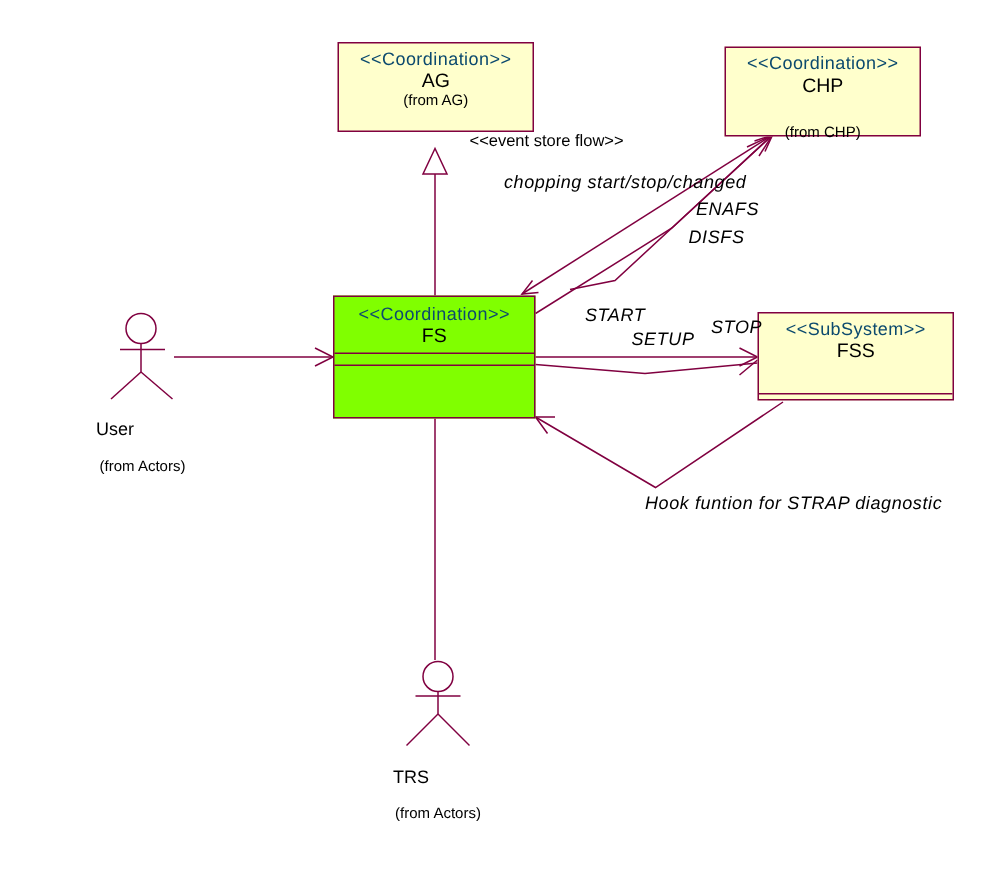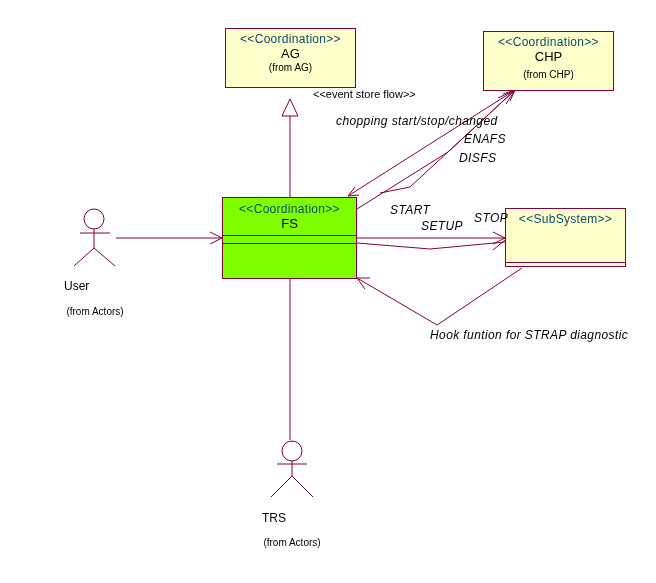--- a/index.html
+++ b/index.html
@@ -69,32 +69,33 @@
 
 <div class="box cls-yellow" style="left:225px; top:28px; width:131px; height:60px;">
   <div class="stereo" style="margin-top:3px;">&lt;&lt;Coordination&gt;&gt;</div>
   <div class="name">AG</div>
   <div class="from" style="margin-top:0;">(from AG)</div>
 </div>
 
 <div class="box cls-yellow" style="left:483px; top:31px; width:131px; height:60px;">
   <div class="stereo" style="margin-top:3px;">&lt;&lt;Coordination&gt;&gt;</div>
   <div class="name">CHP</div>
-  <div class="from" style="margin-top:4px;">(from CHP)</div>
+  <div class="from" style="margin-top:18px;">(from CHP)</div>
 </div>
 
 <div class="box cls-green" style="left:222px; top:197px; width:135px; height:82px;">
   <div class="stereo" style="margin-top:4px;">&lt;&lt;Coordination&gt;&gt;</div>
   <div class="name">FS</div>
   <div style="position:absolute; left:0; right:0; top:37px; border-top:1px solid #800040;"></div>
   <div style="position:absolute; left:0; right:0; top:45px; border-top:1px solid #800040;"></div>
 </div>
 
-<div class="box cls-yellow" style="left:505px; top:208px; width:121px; height:59px;">
+<div class="box cls-yellow" style="left:505px; top:208px; width:131px; height:59px;">
   <div class="stereo" style="margin-top:3px;">&lt;&lt;SubSystem&gt;&gt;</div>
+  <div class="name">FSS</div>
   <div style="position:absolute; left:0; right:0; top:53px; border-top:1px solid #800040;"></div>
 </div>
 
 <div class="lbl" style="left:313px; top:88px; font-size:11px;">&lt;&lt;event store flow&gt;&gt;</div>
 <div class="lbl it" style="left:336px; top:114px;">chopping start/stop/changed</div>
 <div class="lbl it" style="left:464px; top:132px;">ENAFS</div>
 <div class="lbl it" style="left:459px; top:151px;">DISFS</div>
 <div class="lbl it" style="left:390px; top:203px;">START</div>
 <div class="lbl it" style="left:421px; top:219px;">SETUP</div>
 <div class="lbl it" style="left:474px; top:211px;">STOP</div>

